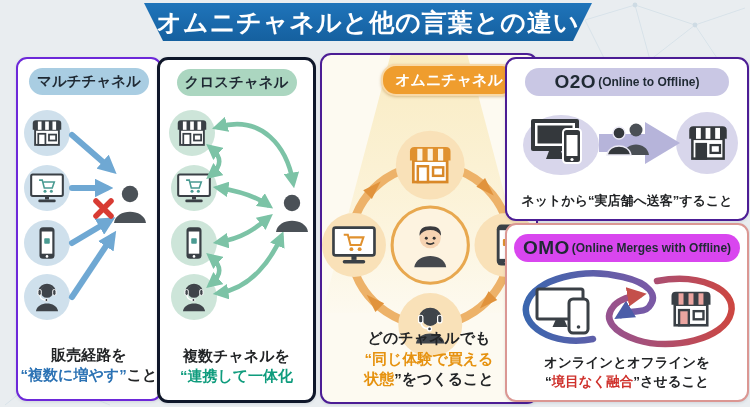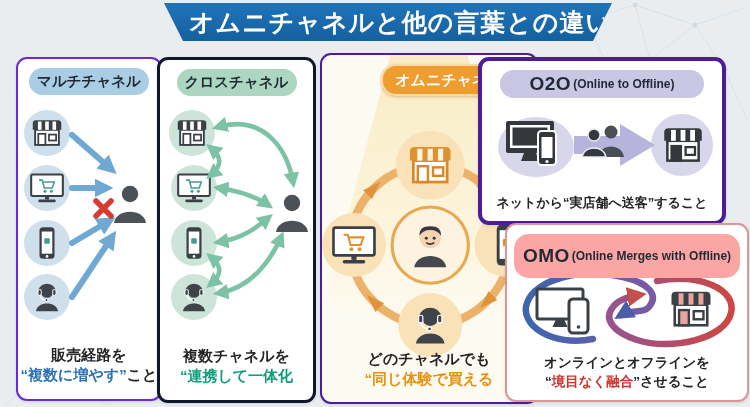--- a/index.html
+++ b/index.html
@@ -3,43 +3,43 @@
 <meta charset="utf-8">
 <style>
   html,body{margin:0;padding:0;}
   body{font-family:"Liberation Sans","DejaVu Sans",sans-serif;background:#e9edf0;}
   .stage{position:relative;width:750px;height:407px;overflow:hidden;background:#e9edf0;}
   .deco{position:absolute;opacity:.75;z-index:0;}
   .deco-tr{right:0;top:0;}
   .deco-bl{left:0;bottom:0;}
 
   
-  .banner{position:absolute;left:164px;top:3px;width:448px;height:38px;z-index:3;
+  .banner{position:absolute;left:144px;top:3px;width:448px;height:38px;z-index:3;
     background:linear-gradient(180deg,#1f74ba,#15609f);
     clip-path:polygon(0 0,100% 0,calc(100% - 19px) 100%,19px 100%);
-    display:flex;align-items:center;justify-content:flex-end;}
+    display:flex;align-items:center;justify-content:center;}
   .banner span{color:#fff;font-size:25px;font-weight:bold;letter-spacing:1px;}
 
   
   .panel{position:absolute;background:#fff;border-radius:11px;z-index:2;
     box-shadow:0 1px 3px rgba(40,60,80,.12);}
   .p-multi{left:16px;top:57px;width:142px;height:340px;border:2px solid #6d28d9;}
   .p-cross{left:157px;top:57px;width:153px;height:340px;border:3px solid #0f172a;}
   .p-omni {left:320px;top:53px;width:174px;height:347px;border:2px solid #4c1d95;background:#fdfaf1;padding-left:40px;}
-  .p-o2o  {left:478px;top:57px;width:240px;height:160px;border:4px solid #4c1d95;}
+  .p-o2o  {left:505px;top:57px;width:240px;height:160px;border:2px solid #4c1d95;}
   .p-omo  {left:505px;top:223px;width:240px;height:175px;border:2px solid #db9793;}
 
   .pill{position:relative;margin:9px auto 0;border-radius:15px;display:flex;
     align-items:center;justify-content:center;font-weight:bold;color:#1f2933;z-index:2;}
   .pill-multi{width:120px;height:27px;background:#a9cde2;font-size:14.5px;}
   .pill-cross{width:120px;height:27px;background:#abd6c0;font-size:14.5px;}
   .pill-omni {width:132px;height:28px;background:#ef9d2e;border:2px solid #f8d9a8;color:#fff;font-size:15px;
     box-shadow:0 1px 3px rgba(150,90,0,.35);}
   .pill-o2o{width:204px;height:28px;background:#c9c7e4;gap:2px;}
-  .pill-omo{width:226px;height:44px;background:#fca5a5;gap:2px;}
+  .pill-omo{width:226px;height:28px;background:#d946ef;gap:2px;}
   .pill-big{font-size:19px;font-weight:bold;letter-spacing:.5px;}
   .pill-sub{font-size:12px;font-weight:bold;}
 
   .beam{position:absolute;left:0;top:0;width:100%;height:258px;z-index:1;
     background:linear-gradient(180deg,#f8e7b4 0%,#fbf0cf 55%,rgba(253,247,227,.15) 100%);
     clip-path:polygon(32% 0,68% 0,100% 100%,0 100%);opacity:.75;}
 
   .diagram{position:absolute;left:0;width:100%;z-index:1;}
   .d-col{top:36px;}
   .d-omni{top:40px;z-index:1;}
@@ -253,20 +253,21 @@
         <use href="#sym-pccart" x="6" y="102" width="40" height="40"></use>
         <use href="#sym-phone" x="130" y="102" width="40" height="40"></use>
         <use href="#sym-operator" x="68" y="167" width="40" height="40"></use>
         <circle cx="88" cy="122" r="31" fill="#fdf3e0" stroke="#e8a84f" stroke-width="2.5"></circle>
         <use href="#sym-face" x="64" y="98" width="48" height="48"></use>
       </g>
     </svg>
     <div class="caption cap-omni">
         <div><span class="c-dark">どのチャネルでも</span></div>
         <div><span class="c-orange">“同じ体験で買える</span></div>
+        <div><span class="c-orange">状態</span><span class="c-dark">”をつくること</span></div>
       </div>
   </section>
 
   <section class="panel p-o2o">
     <div class="pill pill-o2o">
       <span class="pill-big">O2O</span>
       <span class="pill-sub">(Online to Offline)</span>
     </div>
     <svg class="diagram d-row" viewBox="0 0 240 80">
       <ellipse cx="54" cy="42" rx="38" ry="30" fill="#d8d6eb"></ellipse>

